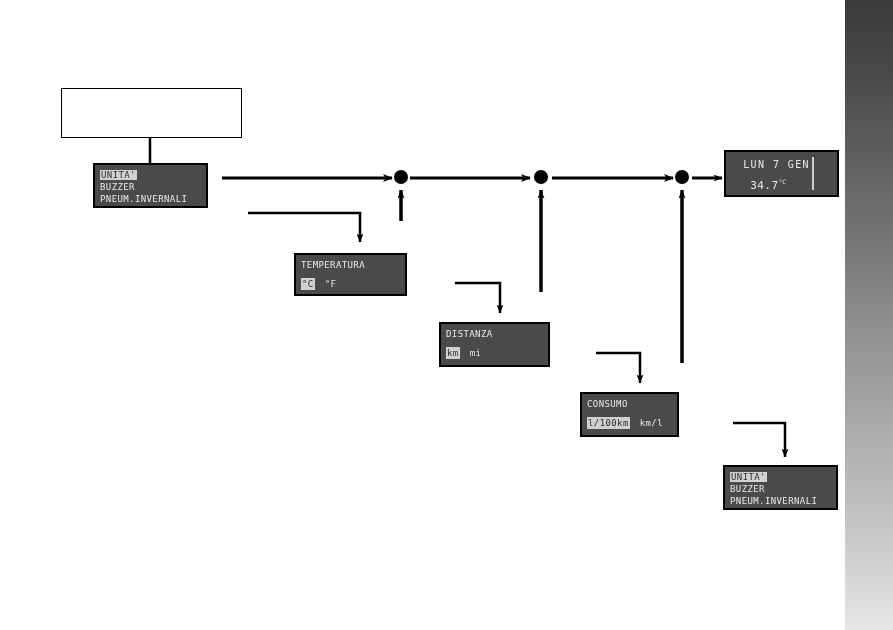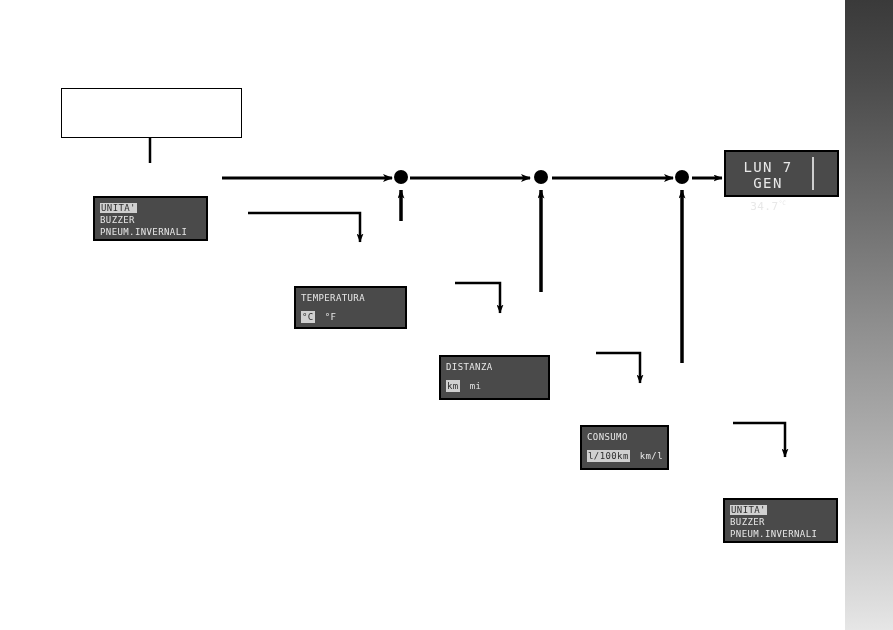--- a/index.html
+++ b/index.html
@@ -41,21 +41,20 @@
     position: absolute;
     background: #4a4a4a;
     border: 2px solid #000000;
     box-sizing: border-box;
     padding: 4px 5px;
     font-family: "DejaVu Sans Mono", monospace;
     color: #e8e8e8;
     font-size: 9px;
     line-height: 12px;
     letter-spacing: 0.4px;
-    margin-top: 33px;
   }
   .lcd .row {
     white-space: nowrap;
   }
   .lcd .hl {
     background: #d0d0d0;
     color: #2f2f2f;
     padding: 0 1px;
   }
   .lcd .spacer {
@@ -78,23 +77,24 @@
     color: #e8e8e8;
   }
   .lcd-clock .left-pane {
     position: absolute;
     left: 0; top: 0;
     width: 84px;
     height: 100%;
     text-align: center;
   }
   .lcd-clock .date-line {
-    font-size: 14px;
+    font-size: 10px;
     letter-spacing: 1.4px;
     margin-top: 7px;
+    text-align: right;
   }
   .lcd-clock .temp-line {
     font-size: 11px;
     letter-spacing: 0.5px;
     margin-top: 8px;
   }
   .lcd-clock .temp-line sup {
     font-size: 6px;
     letter-spacing: 0;
     vertical-align: super;
@@ -188,21 +188,21 @@
   </div>
 
   <div class="lcd" style="left:294px; top:253px; width:113px; height:43px;">
     <div class="row">TEMPERATURA</div>
     <div class="spacer"></div>
     <div class="row">
       <span class="opt hl">°C</span><span class="opt">°F</span>
     </div>
   </div>
 
-  <div class="lcd" style="left:580px; top:392px; width:89px; height:45px;">
+  <div class="lcd" style="left:580px; top:392px; width:99px; height:45px;">
     <div class="row">CONSUMO</div>
     <div class="spacer"></div>
     <div class="row">
       <span class="opt hl">l/100km</span><span class="opt">km/l</span>
     </div>
   </div>
 
   <div class="lcd" style="left:723px; top:465px; width:115px; height:45px;">
     <div class="row">
       <span class="hl">UNITA'</span>

